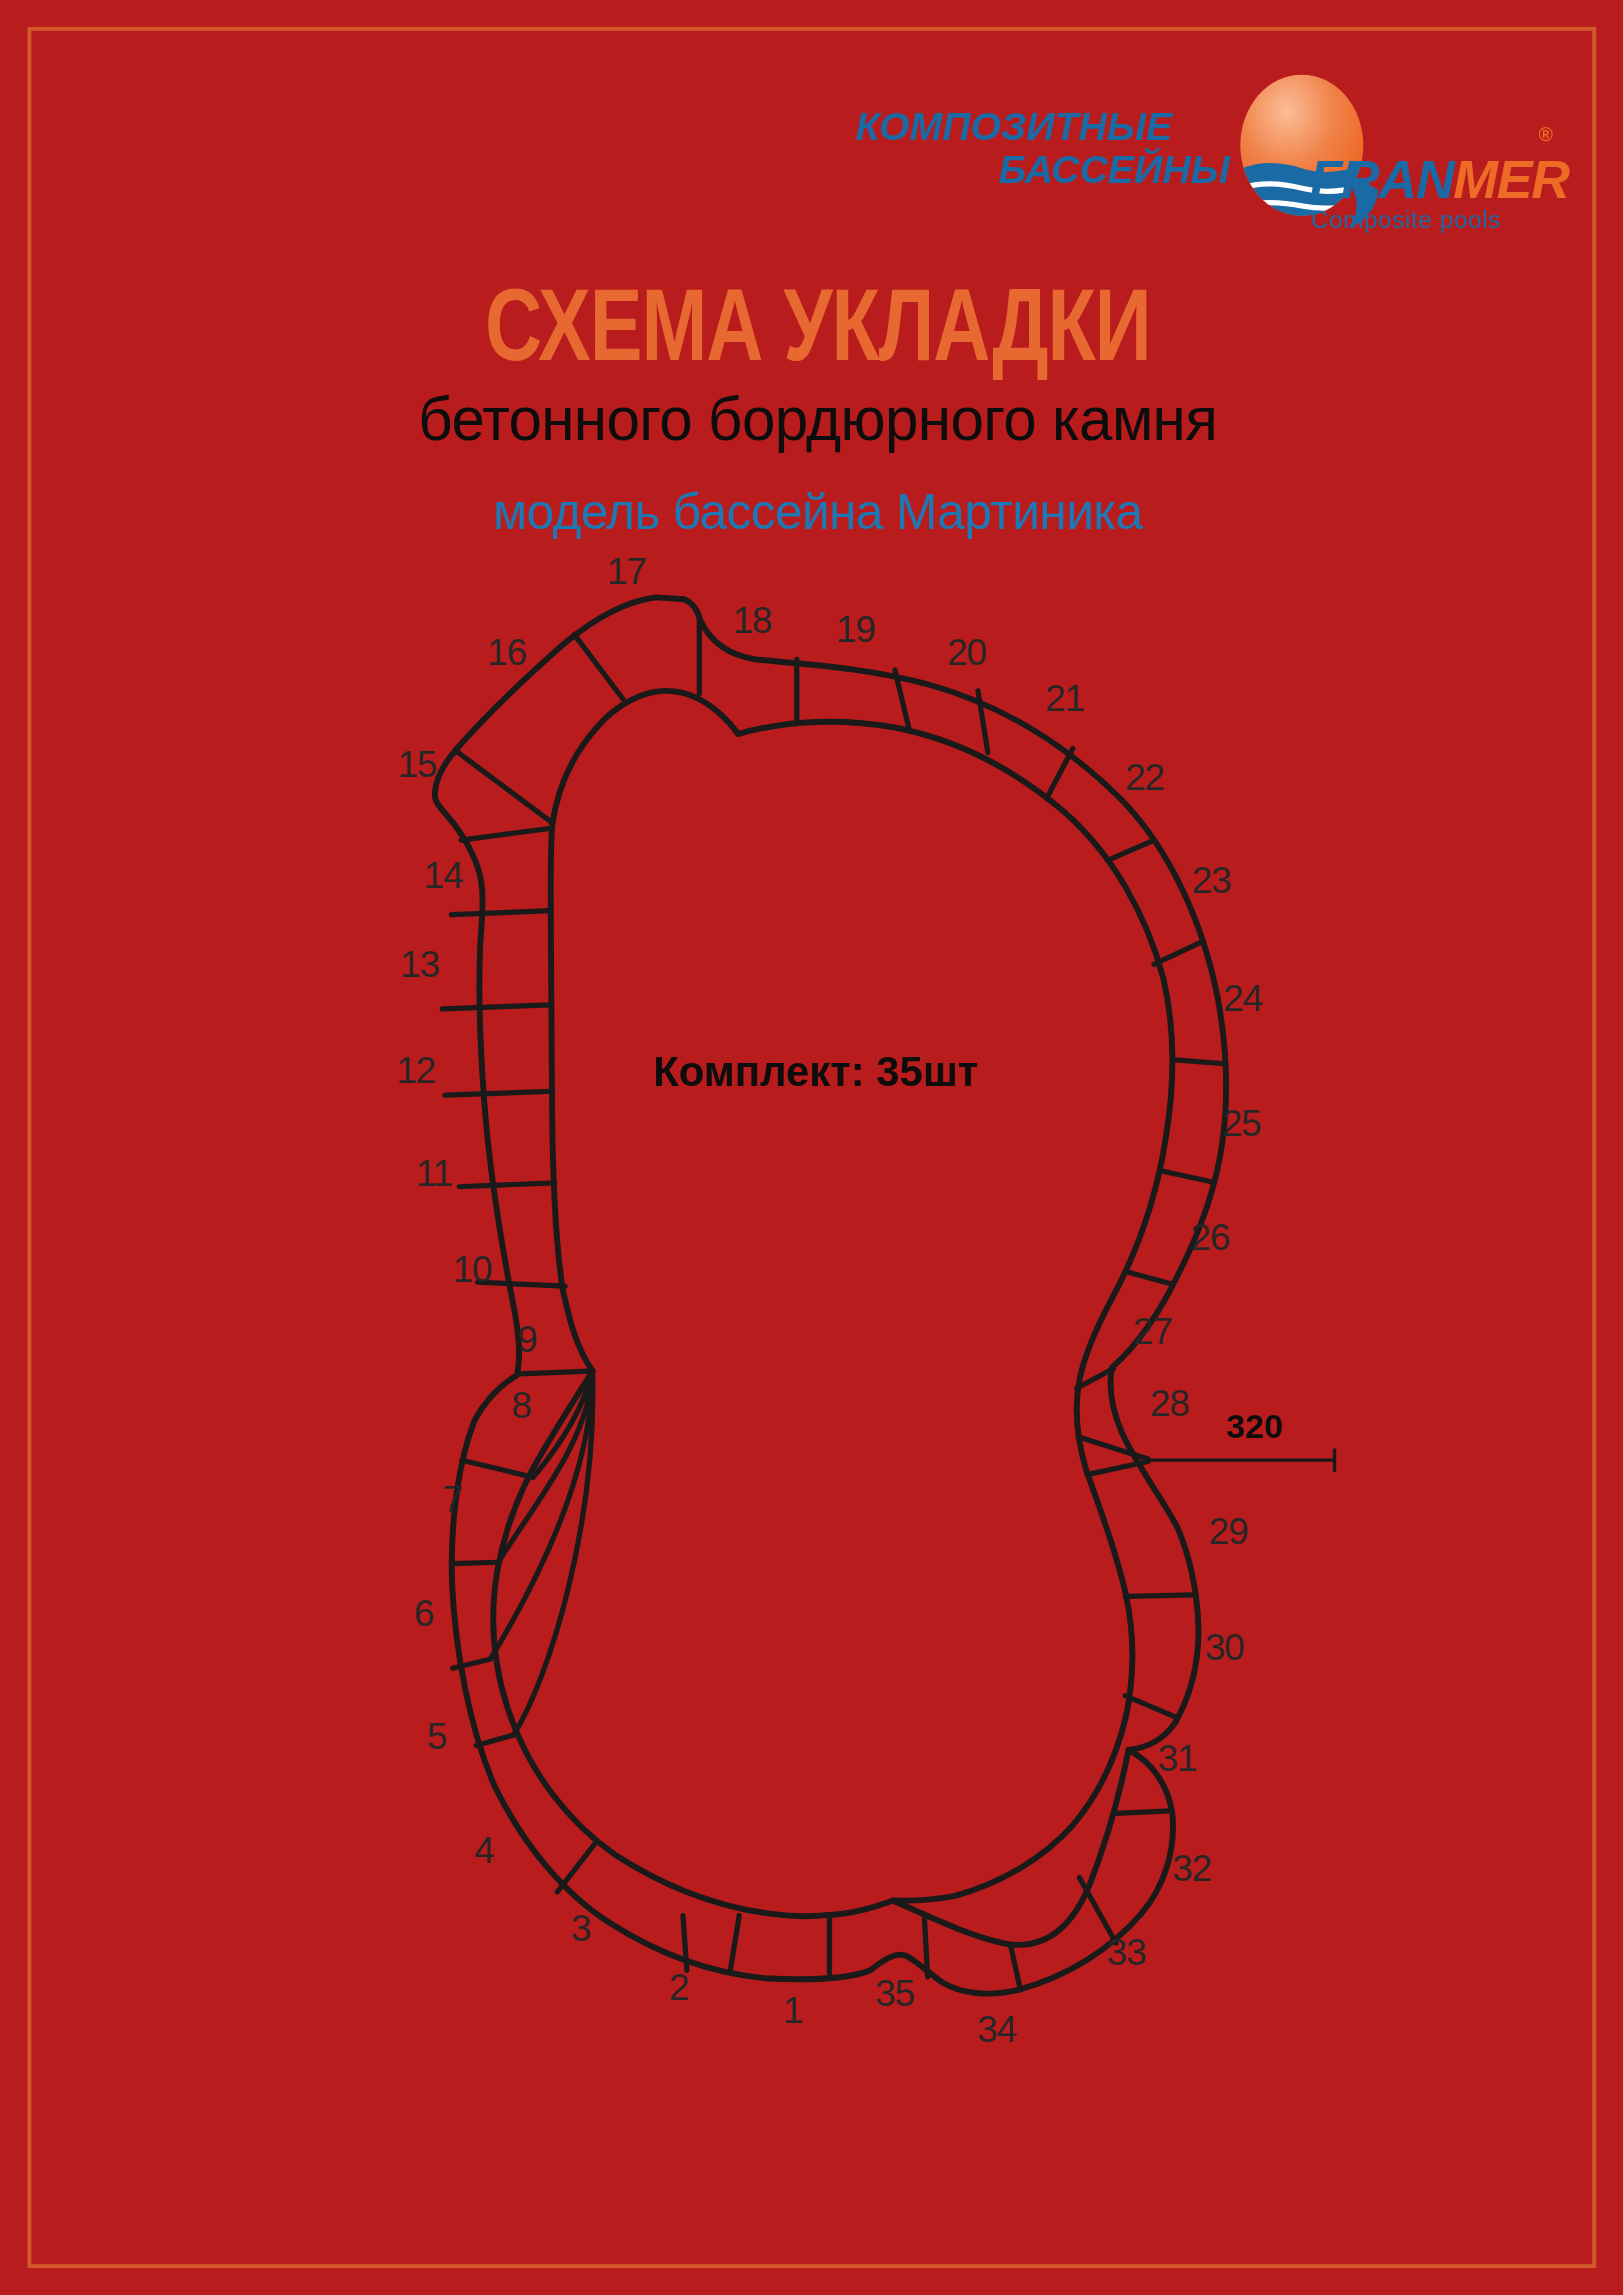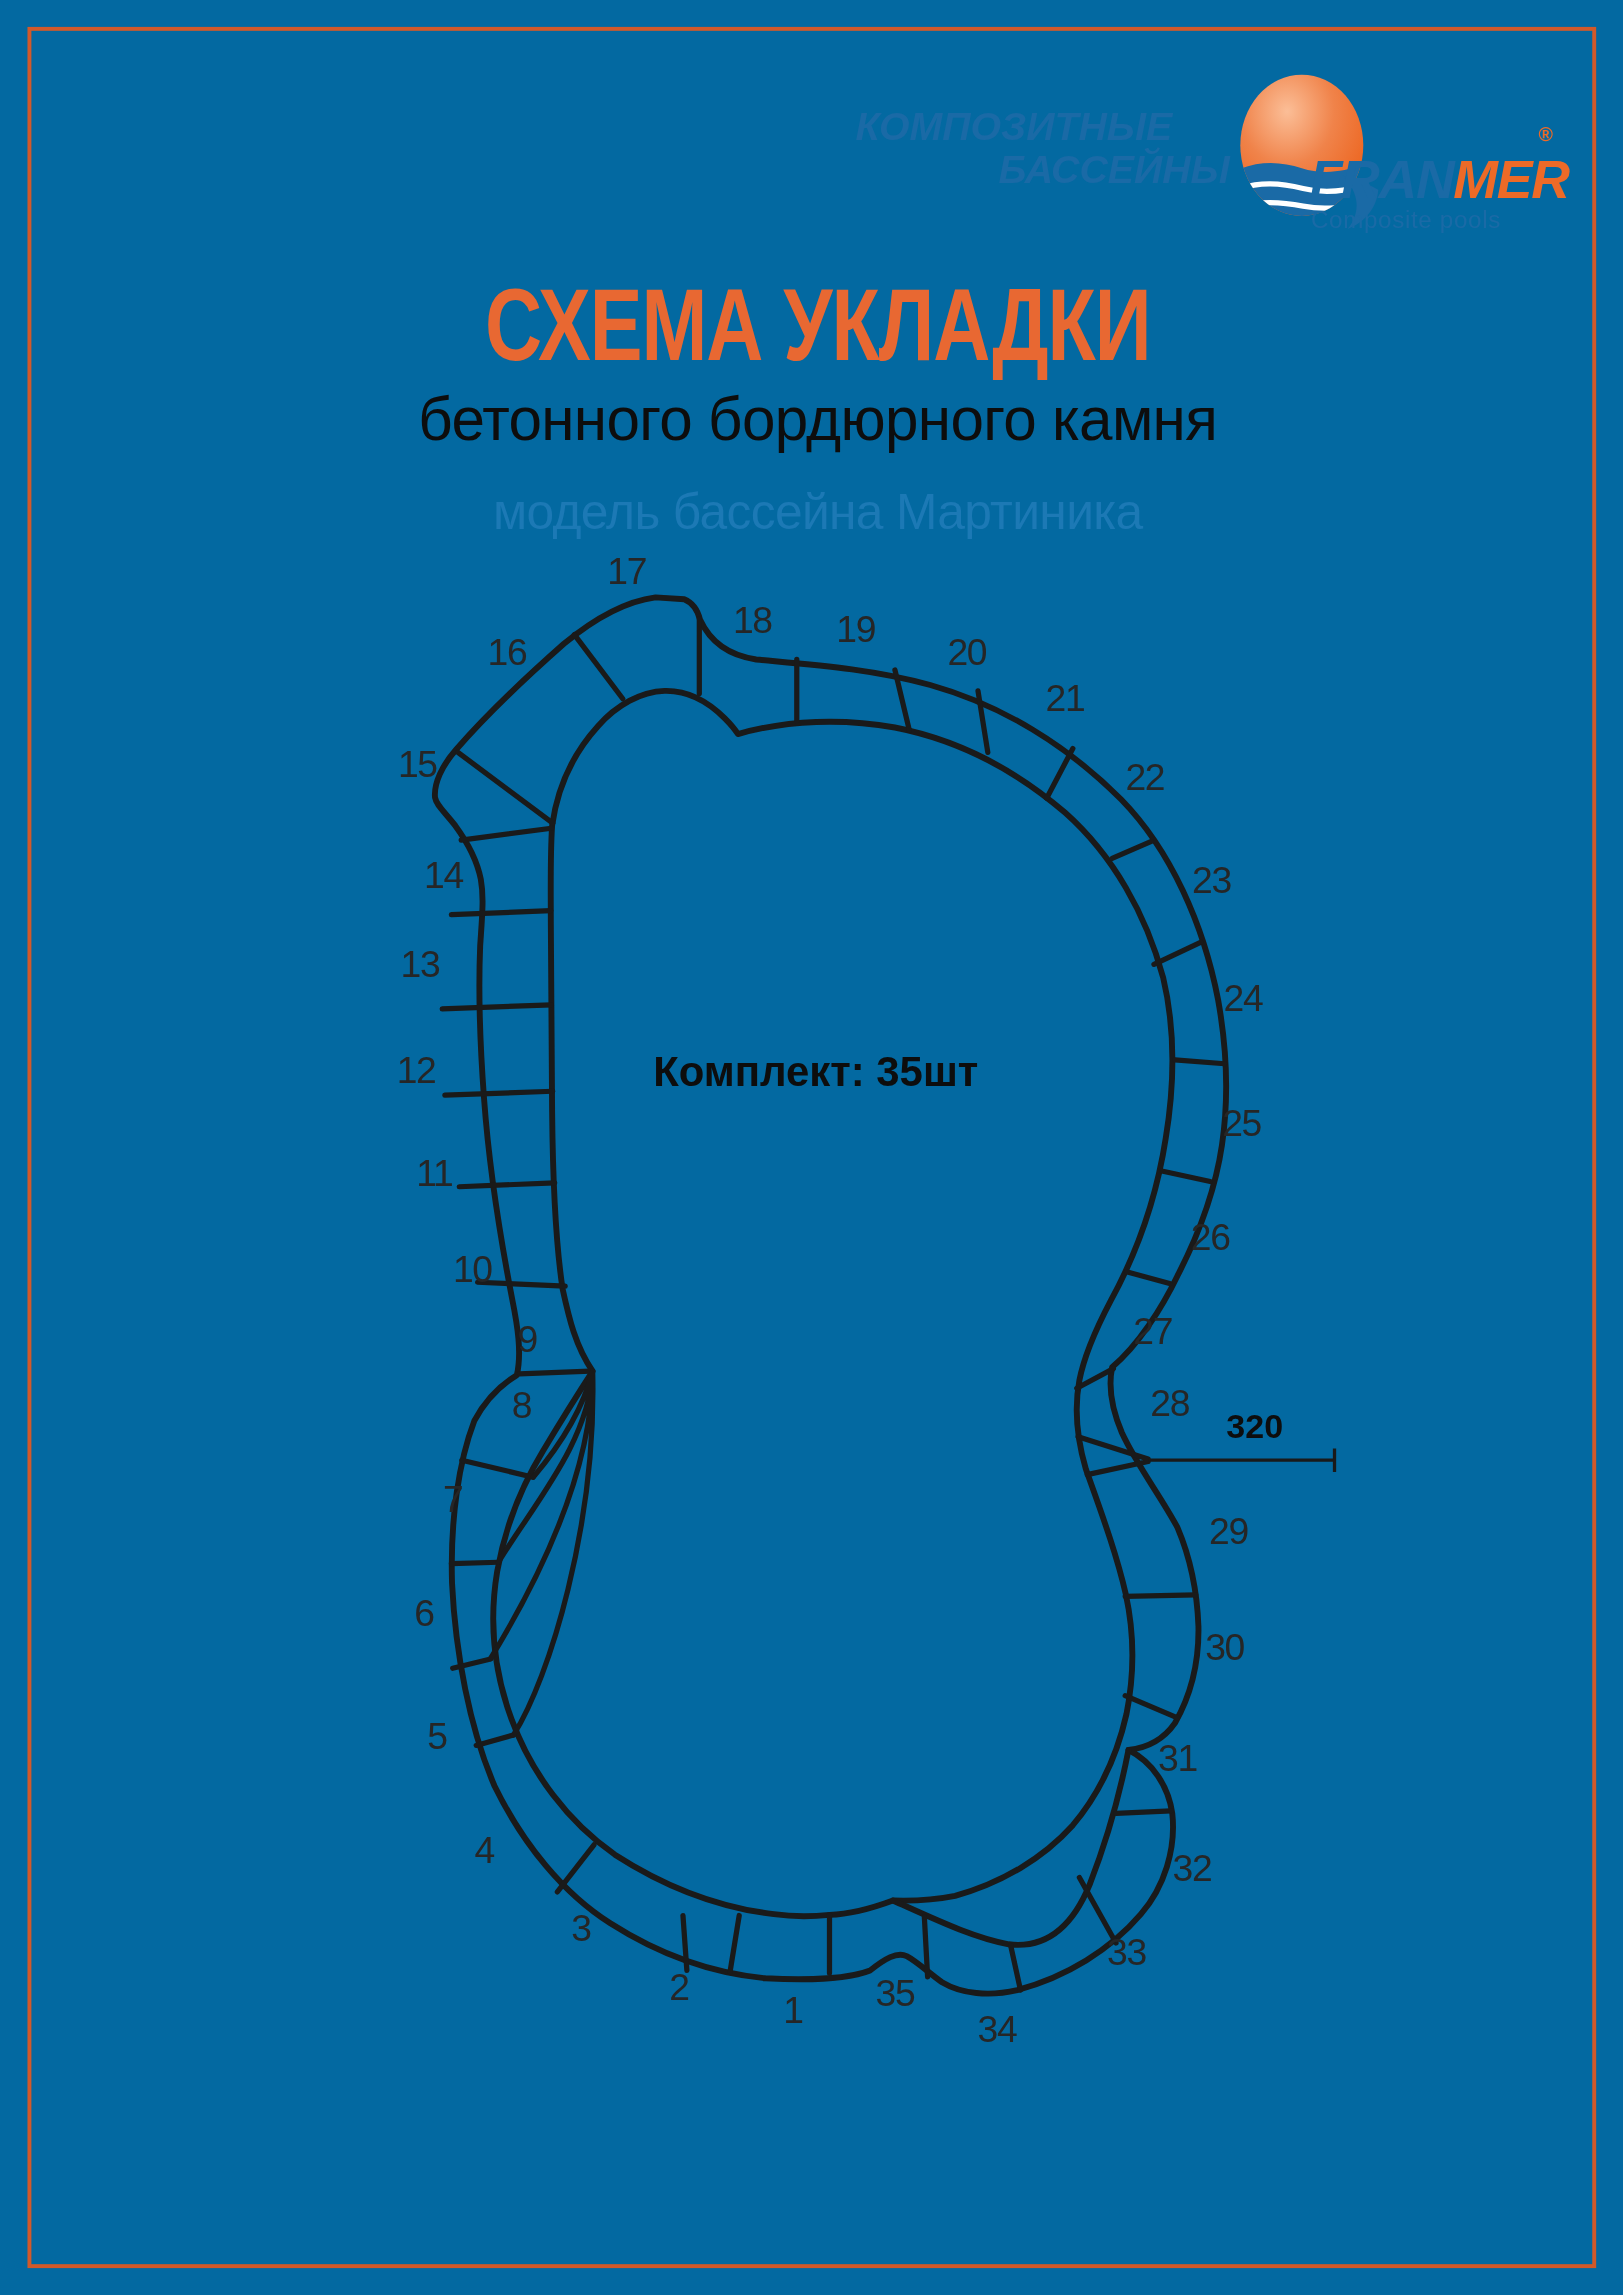--- a/index.html
+++ b/index.html
@@ -1,16 +1,16 @@
 <!DOCTYPE html>
 <html style="font-size:10.5px"><head>
 <meta charset="utf-8">
 <style>
   html,body{margin:0;padding:0;background:#ffffff;}
-  .page{position:relative;width:1623px;height:2295px;background:#0369a1;overflow:hidden;
+  .page{position:relative;width:1623px;height:2295px;background:#b91c1c;overflow:hidden;
         font-family:"Liberation Sans",sans-serif;}
   svg{position:absolute;left:0;top:0;}
   text{font-family:"Liberation Sans",sans-serif;}
 
   .brand-line{font-style:italic;font-weight:bold;font-size:60px;letter-spacing:0px;}
   .logo-word{font-style:italic;font-weight:bold;font-size:82px;letter-spacing:-2px;}
   .logo-reg{font-weight:bold;font-size:30px;}
   .logo-tagline{font-weight:normal;font-size:37px;letter-spacing:1px;}
 
   .title-main{font-weight:bold;font-size:155px;letter-spacing:-2px;}

